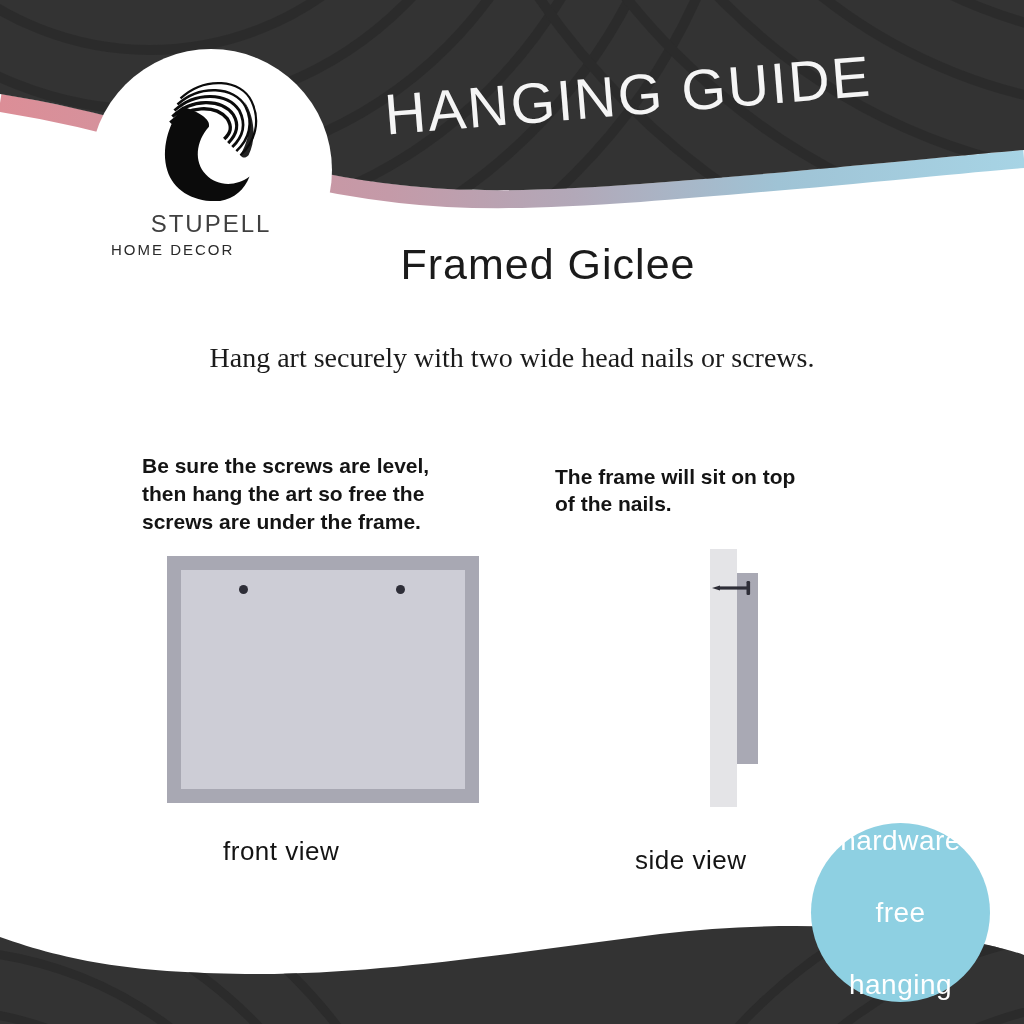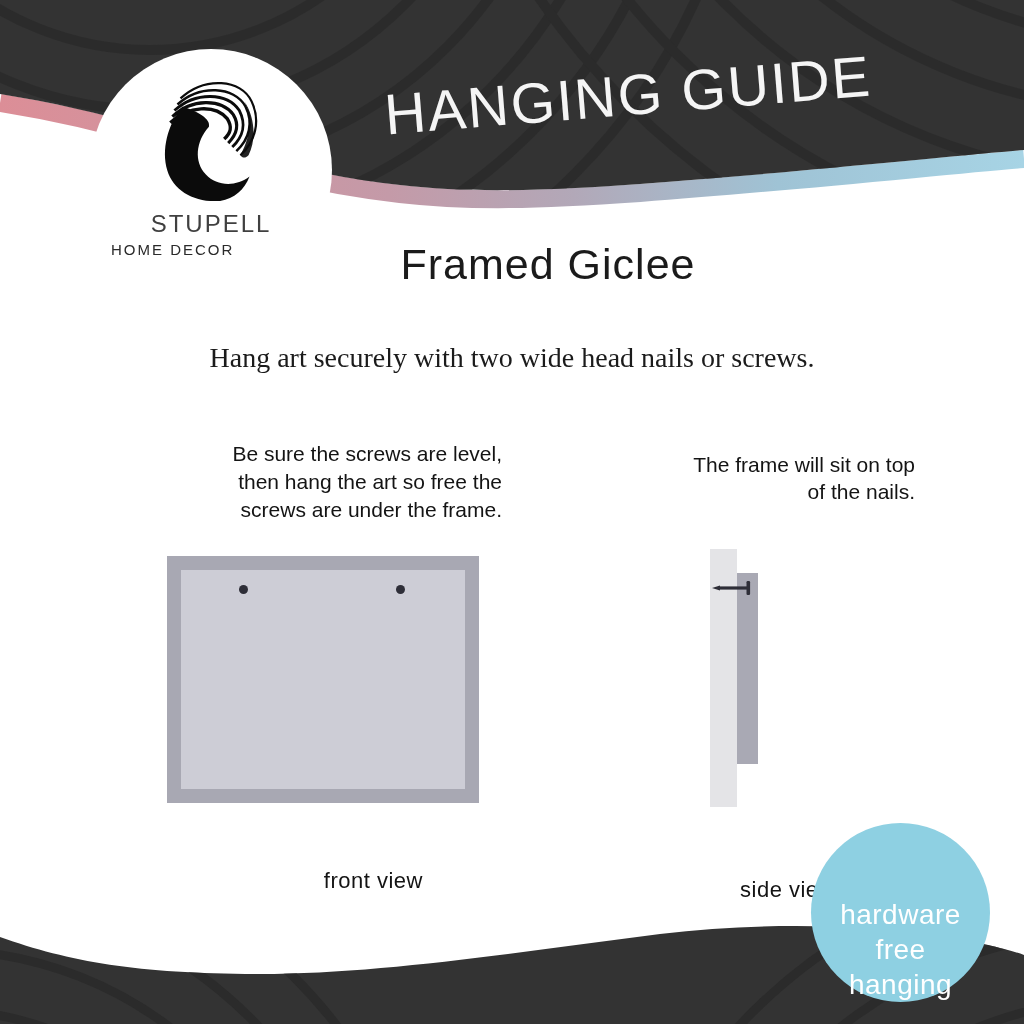--- a/index.html
+++ b/index.html
@@ -28,47 +28,47 @@
   #logo-swirl{position:absolute;top:74px;left:152px;}
 
   .product-title{
     position:absolute;top:240px;left:0;width:1024px;text-align:center;
     font-size:43px;font-weight:400;letter-spacing:1px;color:var(--text-dark,#1b1b1b);padding-left:36px;
   }
   .instruction{
     position:absolute;top:342px;left:0;width:1024px;text-align:center;
     font-size:28px;font-weight:400;color:var(--text-dark,#1b1b1b);font-family:Liberation Serif, serif;
   }
-  .col-text{font-size:21px;font-weight:400;text-align:right;color:#141414;}
+  .col-text{font-size:21px;font-weight:700;text-align:left;color:#141414;margin-top:12px;}
   .col-left{top:440px;left:142px;width:360px;line-height:28px;}
   .col-right{top:451px;left:555px;width:360px;line-height:27px;}
 
   
   .frame-front{
     top:556px;left:167px;width:312px;height:247px;box-sizing:border-box;
     background:var(--frame-inner,#cdcdd6);border:14px solid var(--frame-border,#a8a8b3);
   }
   .screw-dot{
     position:absolute;width:9px;height:9px;border-radius:50%;
     background:var(--hardware-dark,#2e2e38);
   }
-  .caption{font-size:22px;font-weight:400;text-align:right;color:#141414;letter-spacing:0.5px;margin-top:32px;}
+  .caption{font-size:26px;font-weight:400;text-align:left;color:#141414;letter-spacing:0.5px;}
   .caption-front{top:836px;left:223px;width:200px;}
   .caption-side{top:845px;left:635px;width:200px;}
 
   
   .wall-bar{top:549px;left:710px;width:27px;height:258px;background:var(--wall-light,#e4e4e7);}
   .frame-side-bar{top:573px;left:737px;width:21px;height:191px;background:var(--frame-side,#a9a9b4);}
   #nail-svg{position:absolute;top:580px;left:712px;}
 
   
   .hardware-badge{
     top:823px;left:811px;width:179px;height:179px;border-radius:50%;
     background:var(--badge-blue,#8ed0e2);z-index:5;
-    display:flex;flex-direction:column;align-items:center;justify-content:flex-end;
+    display:flex;flex-direction:column;align-items:center;justify-content:space-between;
   }
   .badge-line{
     font-size:28px;line-height:35px;color:#ffffff;text-align:center;font-weight:400;
     letter-spacing:0.5px;
   }
 
   #footer-svg{position:absolute;left:0;bottom:0;z-index:1;}
 </style>
 </head>
 <body>

